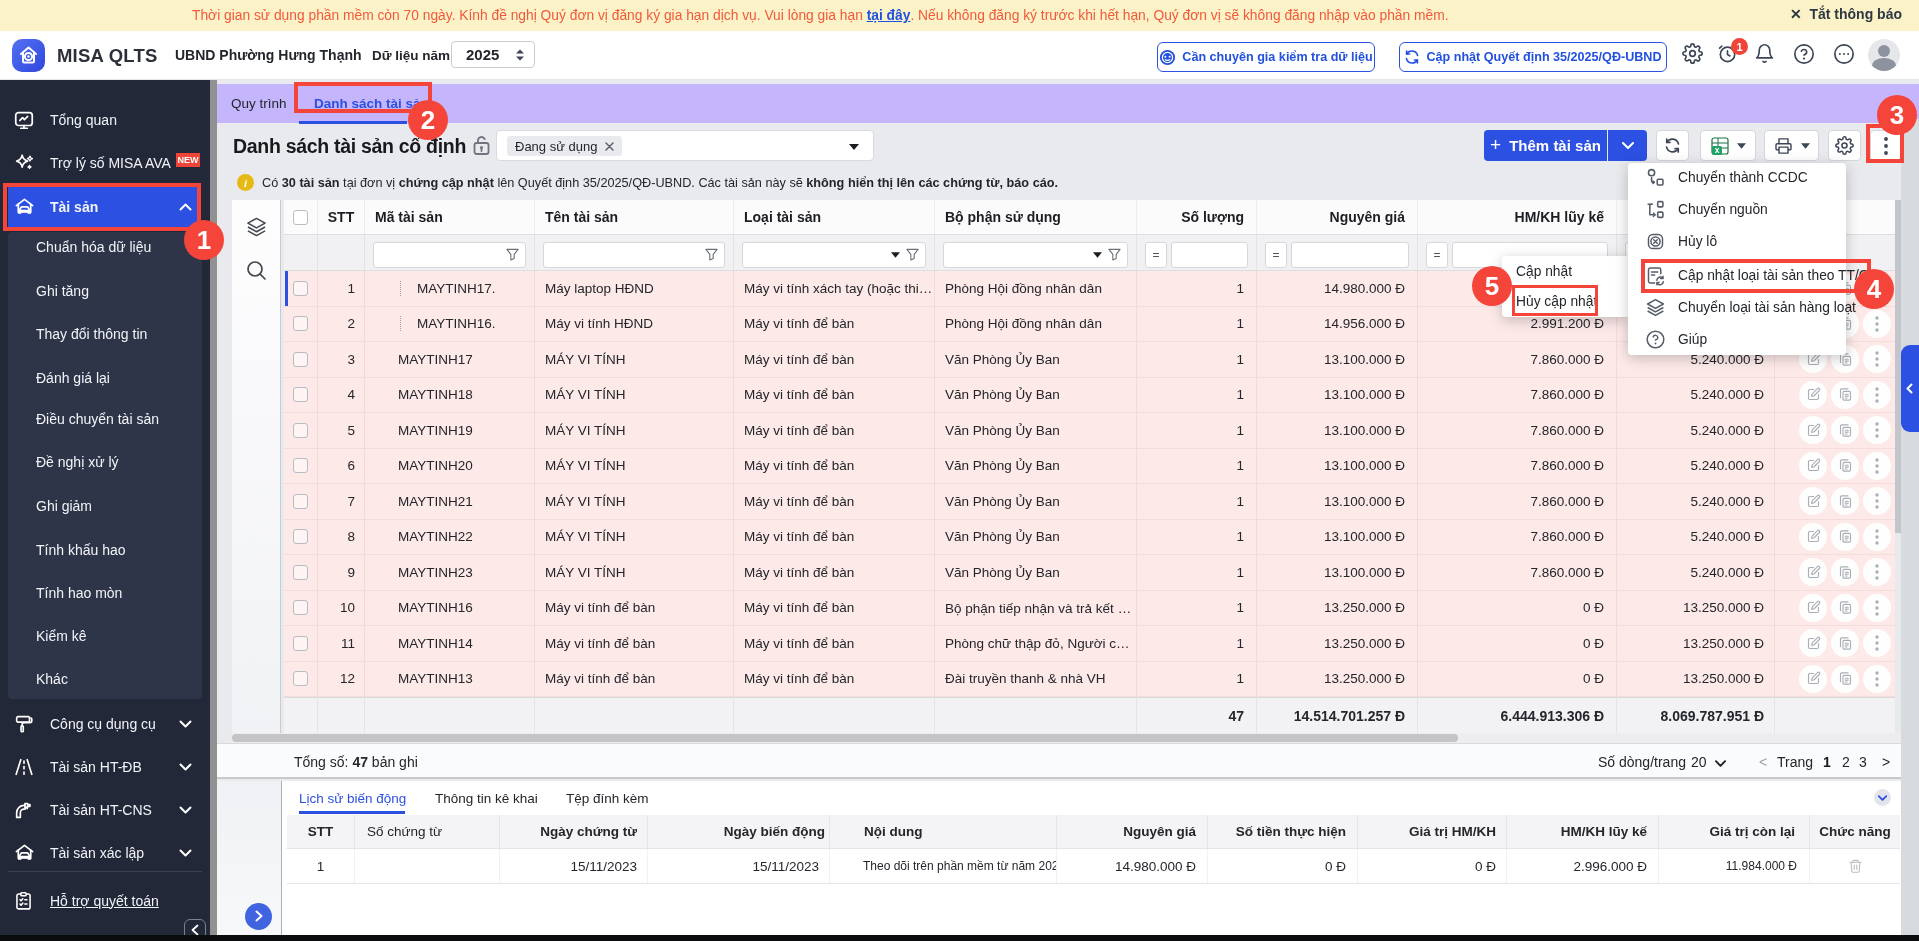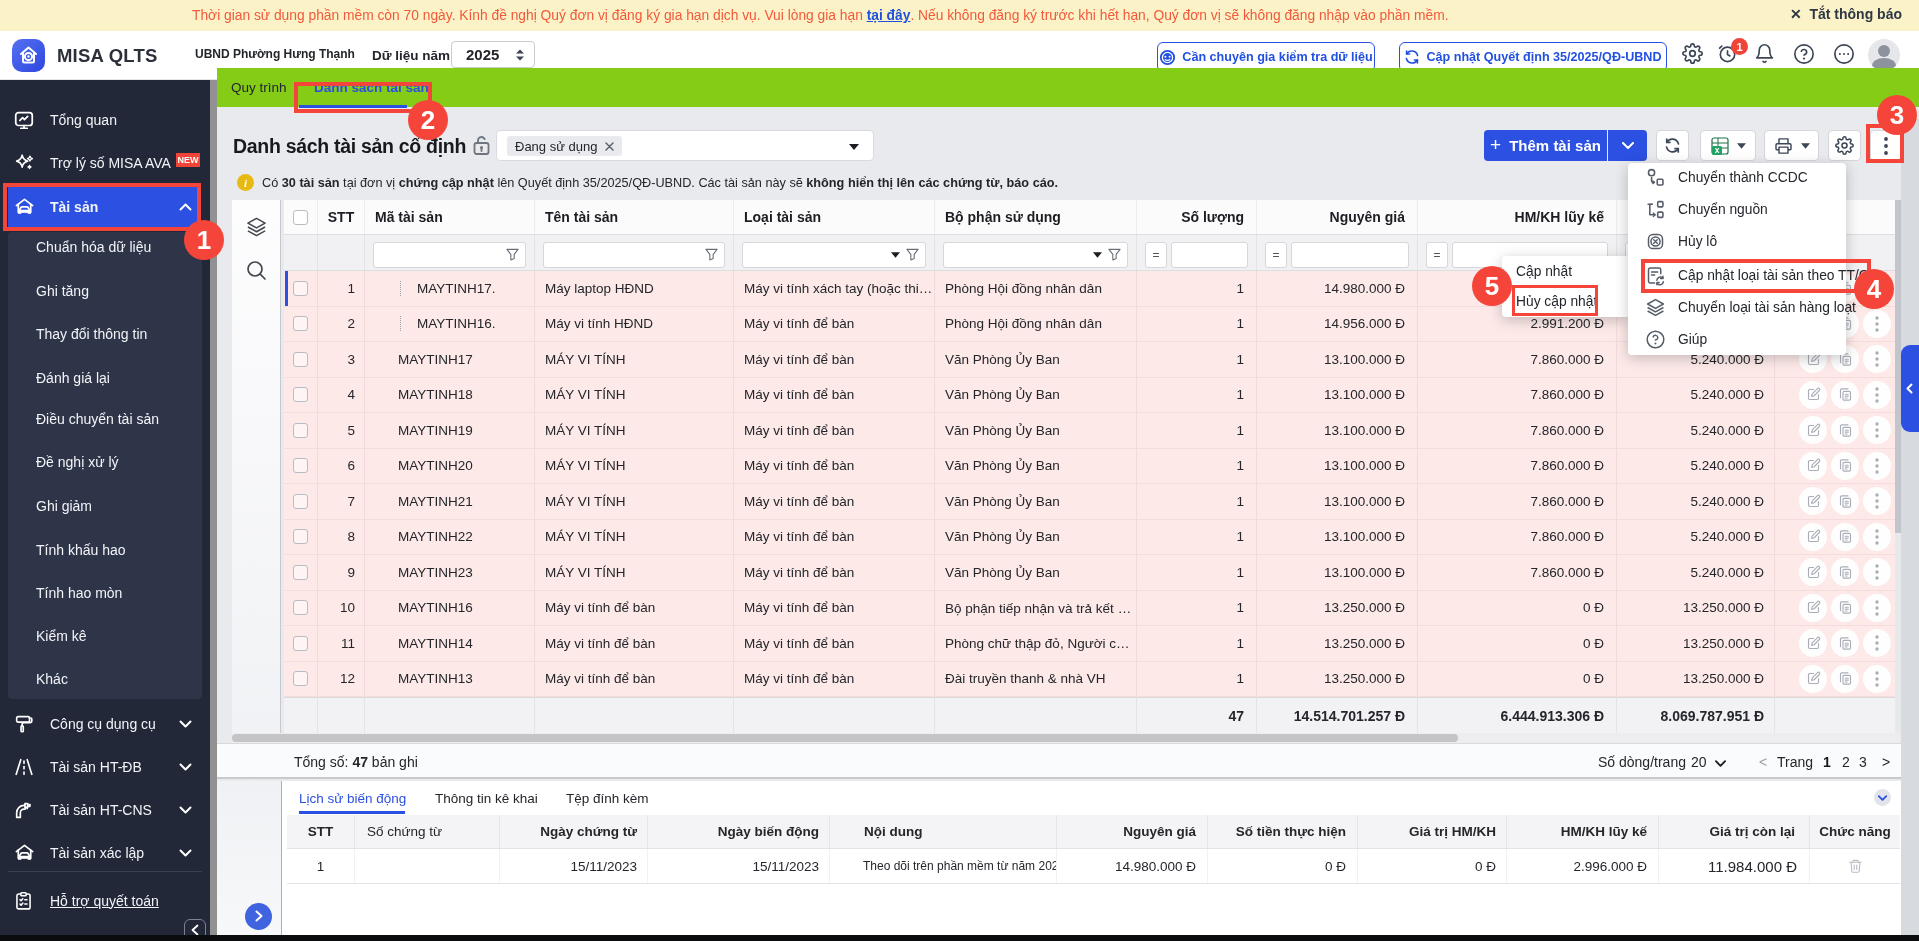--- a/index.html
+++ b/index.html
@@ -19,21 +19,21 @@
 
 #sidebar{left:0;top:80px;width:210px;height:861px;background:#232838;color:#F2F4F8;font-size:14px}
 #sbscroll{left:210px;top:80px;width:7px;height:861px;background:#919191}
 .mi{position:absolute;left:0;width:210px;height:43px}
 .mi .t{position:absolute;left:50px;top:50%;transform:translateY(-50%);white-space:nowrap}
 .mi svg{position:absolute;left:13px;top:50%;transform:translateY(-50%)}
 .mi svg.chev{left:auto;right:18px;position:absolute;top:50%;transform:translateY(-50%)}
 #submenu{left:8px;top:152px;width:194px;height:467px;background:#2F3548;border-radius:4px}
 .smi{position:absolute;left:36px;white-space:nowrap}
 
-#tabsrow{left:217px;top:68px;width:1702px;height:39px;background:#84cc16}
+#tabsrow{left:217px;top:84px;width:1702px;height:39px;background:#c4b5fd}
 #gutter{left:1901px;top:119px;width:18px;height:817px;background:#D7DADF}
 .tab{position:absolute;top:0;height:39px;display:flex;align-items:center;font-size:13.5px}
 #title{left:233px;top:135px;font-size:19.5px;font-weight:bold;color:#17191C;white-space:nowrap;letter-spacing:-0.3px}
 #combo{left:496px;top:130px;width:378px;height:31px;background:#fff;border:1px solid #D8DADE;border-radius:4px}
 #combotag{position:absolute;left:10px;top:5px;height:20px;background:#E9EAED;border-radius:3px;font-size:13px;display:flex;align-items:center;padding:0 8px;gap:8px;color:#24262B}
 #warn{left:237px;top:174px;display:flex;align-items:center;gap:8px;font-size:12.7px;color:#23262B;white-space:nowrap}
 
 .tbtn{position:absolute;top:130px;height:31px;background:#fff;border:1px solid #D4D6DA;border-radius:4px;display:flex;align-items:center;justify-content:center}
 
 #strip{left:232px;top:200px;width:49px;height:533px;background:linear-gradient(180deg,#FDFDFE,#F1F2F5);border-right:1px solid #C6CAD0}
@@ -86,21 +86,21 @@
   <svg width="33" height="33" viewBox="0 0 33 33">
         <g fill="none" stroke="#fff" stroke-width="2" stroke-linecap="round" stroke-linejoin="round">
           <path d="M9 15 L16.5 8.5 L24 15"></path>
           <path d="M11 13.5 V22 a1.5 1.5 0 0 0 1.5 1.5 h8 a1.5 1.5 0 0 0 1.5-1.5 V13.5"></path>
         </g>
         <circle cx="16.5" cy="17.5" r="3.6" fill="none" stroke="#fff" stroke-width="2"></circle>
         <circle cx="16.5" cy="17.5" r="1.2" fill="#fff"></circle>
       </svg>
  </div>
  <div class="abs" style="left:57px;top:14px;font-size:18.5px;font-weight:bold;color:#2B2F38;letter-spacing:.2px">MISA QLTS</div>
- <div class="abs" style="left:195px;top:16px;font-size:12px;font-weight:bold;color:#23262B">UBND Phường Hưng Thạnh</div>
+ <div class="abs" style="left:175px;top:16px;font-size:14px;font-weight:bold;color:#23262B">UBND Phường Hưng Thạnh</div>
  <div class="abs" style="left:372px;top:17px;font-size:13.5px;font-weight:bold;color:#23262B">Dữ liệu năm</div>
  <div class="abs" style="left:451px;top:10px;width:84px;height:27px;border:1px solid #C9CCD1;border-radius:4px;background:#fff">
    <span style="position:absolute;left:14px;top:4px;font-size:15px;font-weight:bold">2025</span>
    <svg style="position:absolute;right:9px;top:6px" width="10" height="14" viewBox="0 0 10 14">
         <path d="M1 5.5 L5 1.5 L9 5.5 Z" fill="#3C4452"></path>
         <path d="M1 8.5 L5 12.5 L9 8.5 Z" fill="#3C4452"></path>
       </svg>
  </div>
  <div class="hbtn" style="left:1157px;width:218px">
    <svg width="17" height="17" viewBox="0 0 17 17">
@@ -919,40 +919,40 @@
 <div class="abs" style="left:1874px;top:789px;width:17px;height:17px;border-radius:50%;background:#E2E4EA">
     <svg style="position:absolute;left:4px;top:6px" width="9" height="6" viewBox="0 0 12 7" fill="none" stroke="#2B50E2" stroke-width="2.4" stroke-linejoin="round" stroke-linecap="round">
       <path d="M1 1 L6 6 L11 1"></path>
     </svg>
   </div>
 <div class="abs" id="btbl">
  <div class="tr bh" style="width:1613px">
   <div class="td b0 ac" style="font-size:13.5px;font-weight:bold">STT</div>
   <div class="td b1 al" style="font-size:13.5px;font-weight:normal;padding-left:12px">Số chứng từ</div>
   <div class="td b2 ar" style="font-size:13.5px;font-weight:bold;padding-right:10px">Ngày chứng từ</div>
-  <div class="td b3 ar" style="font-size:13.5px;font-weight:bold;padding-right:10px">Ngày biến động</div>
+  <div class="td b3 ar" style="font-size:13.5px;font-weight:bold;padding-right:4px">Ngày biến động</div>
   <div class="td b4 al" style="font-size:13.5px;font-weight:bold;padding-left:34px">Nội dung</div>
   <div class="td b5 ar" style="font-size:13.5px;font-weight:bold;padding-right:11px">Nguyên giá</div>
   <div class="td b6 ar" style="font-size:13.5px;font-weight:bold;padding-right:11px">Số tiền thực hiện</div>
   <div class="td b7 ar" style="font-size:13.5px;font-weight:bold;padding-right:10px">Giá trị HM/KH</div>
   <div class="td b8 ar" style="font-size:13.5px;font-weight:bold;padding-right:11px">HM/KH lũy kế</div>
   <div class="td b9 ar" style="font-size:13.5px;font-weight:bold;padding-right:14px">Giá trị còn lại</div>
   <div class="td b10 ac" style="font-size:13.5px;font-weight:bold">Chức năng</div>
  </div>
  <div class="tr bd" style="width:1613px">
   <div class="td b0 ac" style="font-size:13.5px">1</div>
   <div class="td b1"></div>
   <div class="td b2 ar" style="font-size:13.5px;padding-right:10px">15/11/2023</div>
   <div class="td b3 ar" style="font-size:13.5px;padding-right:10px">15/11/2023</div>
   <div class="td b4 al" style="font-size:12px;padding-left:33px">Theo dõi trên phần mềm từ năm 2023</div>
   <div class="td b5 ar" style="font-size:13.5px;padding-right:11px">14.980.000 Đ</div>
   <div class="td b6 ar" style="font-size:13.5px;padding-right:11px">0 Đ</div>
   <div class="td b7 ar" style="font-size:13.5px;padding-right:10px">0 Đ</div>
   <div class="td b8 ar" style="font-size:13.5px;padding-right:11px">2.996.000 Đ</div>
-  <div class="td b9 ar" style="font-size:15px;">11.984.000 Đ</div>
+  <div class="td b9 ar" style="font-size:12px;">11.984.000 Đ</div>
   <div class="td b10 ac">
         <svg width="15" height="16" viewBox="0 0 24 24" fill="none" stroke="#B9BDC4" stroke-width="1.8" stroke-linecap="round" stroke-linejoin="round">
           <path d="M3 6h18"></path>
           <path d="M8 6V4a1 1 0 0 1 1-1h6a1 1 0 0 1 1 1v2"></path>
           <path d="M5 6 6 20a2 2 0 0 0 2 2h8a2 2 0 0 0 2-2L19 6"></path>
           <path d="M10 10.5v7M14 10.5v7"></path>
         </svg>
       </div>
  </div>
 </div>

